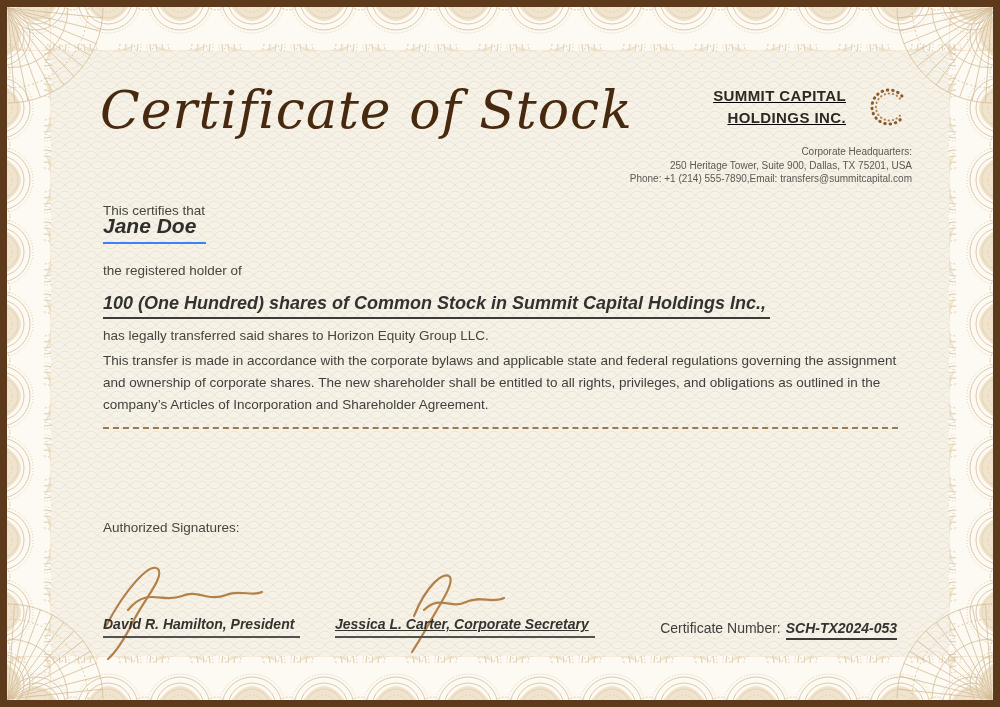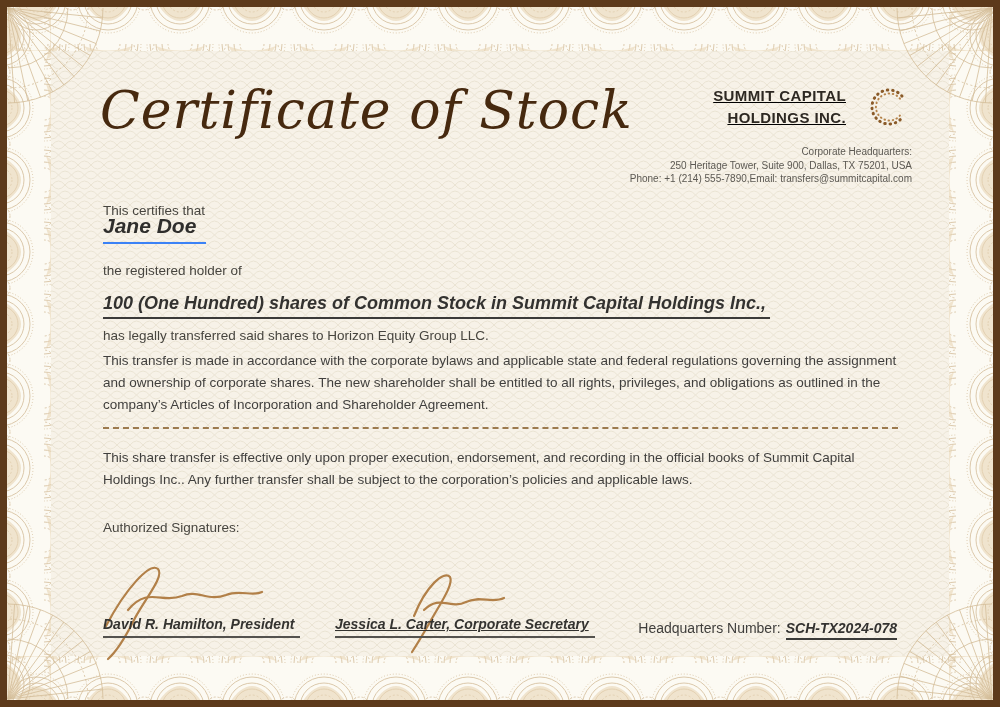--- a/index.html
+++ b/index.html
@@ -163,37 +163,36 @@
     <div>Phone: +1 (214) 555-7890,Email: transfers@summitcapital.com</div>
   </div>
 
   <div class="small-label" style="top:203px;text-align:center;">This certifies that</div>
   <div class="holder-name">Jane Doe</div>
   <div class="small-label" style="top:263px;">the registered holder of</div>
   <div class="shares-line">100 (One Hundred) shares of Common Stock in Summit Capital Holdings Inc.,</div>
   <div class="small-label" style="top:328px;">has legally transferred said shares to Horizon Equity Group LLC.</div>
   <div class="para" style="top:350px;">This transfer is made in accordance with the corporate bylaws and applicable state and federal regulations governing the assignment and ownership of corporate shares. The new shareholder shall be entitled to all rights, privileges, and obligations as outlined in the company’s Articles of Incorporation and Shareholder Agreement.</div>
   <div class="divider"></div>
-  <div class="para" style="top:447px;">This share transfer is effective only upon proper execution, endorsement, and recording in the official books of Summit Capital Holdings Inc.. Any further transfer shall be subject to the corporation’s policies and applicable laws.</div>
 
   <div class="small-label" style="top:520px;">Authorized Signatures:</div>
 
   <svg class="sig-svg" style="left:92px;top:550px;" width="210" height="112" viewBox="0 0 210 112" aria-hidden="true">
     <g fill="none" stroke="#b28048" stroke-width="2.2" stroke-linecap="round">
       <path d="M14 76 C34 38 58 12 66 19 C73 26 52 50 42 70 C32 90 24 102 16 109"></path>
       <path d="M36 60 C56 36 70 54 90 46 C106 39 116 52 134 45 C148 39 160 47 170 42"></path>
     </g>
   </svg>
   <svg class="sig-svg" style="left:318px;top:568px;" width="200" height="86" viewBox="0 0 200 86" aria-hidden="true">
     <g fill="none" stroke="#b28048" stroke-width="2.2" stroke-linecap="round">
       <path d="M96 48 C108 18 126 2 132 9 C136 16 122 36 112 54 C104 68 98 78 94 84"></path>
       <path d="M106 42 C122 26 132 42 148 34 C162 27 174 36 186 30"></path>
     </g>
   </svg>
 
   <div class="sig-label" style="left:103px;">David R. Hamilton, President</div>
   <div class="sig-label" style="left:335px;text-decoration:underline;">Jessica L. Carter, Corporate Secretary</div>
 
   <div class="detail-row" style="top:620px;">
-    <span>Headquarters Number:</span><span class="detail-value">SCH-TX2024-078</span>
+    <span>Certificate Number:</span><span class="detail-value">SCH-TX2024-053</span>
   </div>
 
 </div>
 
 </body></html>

